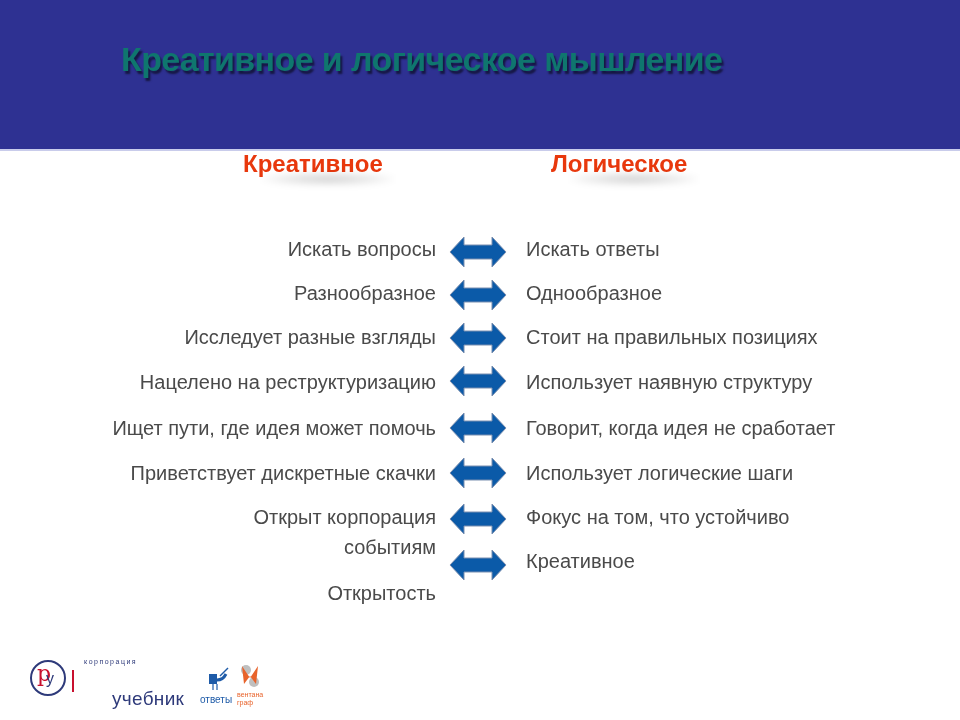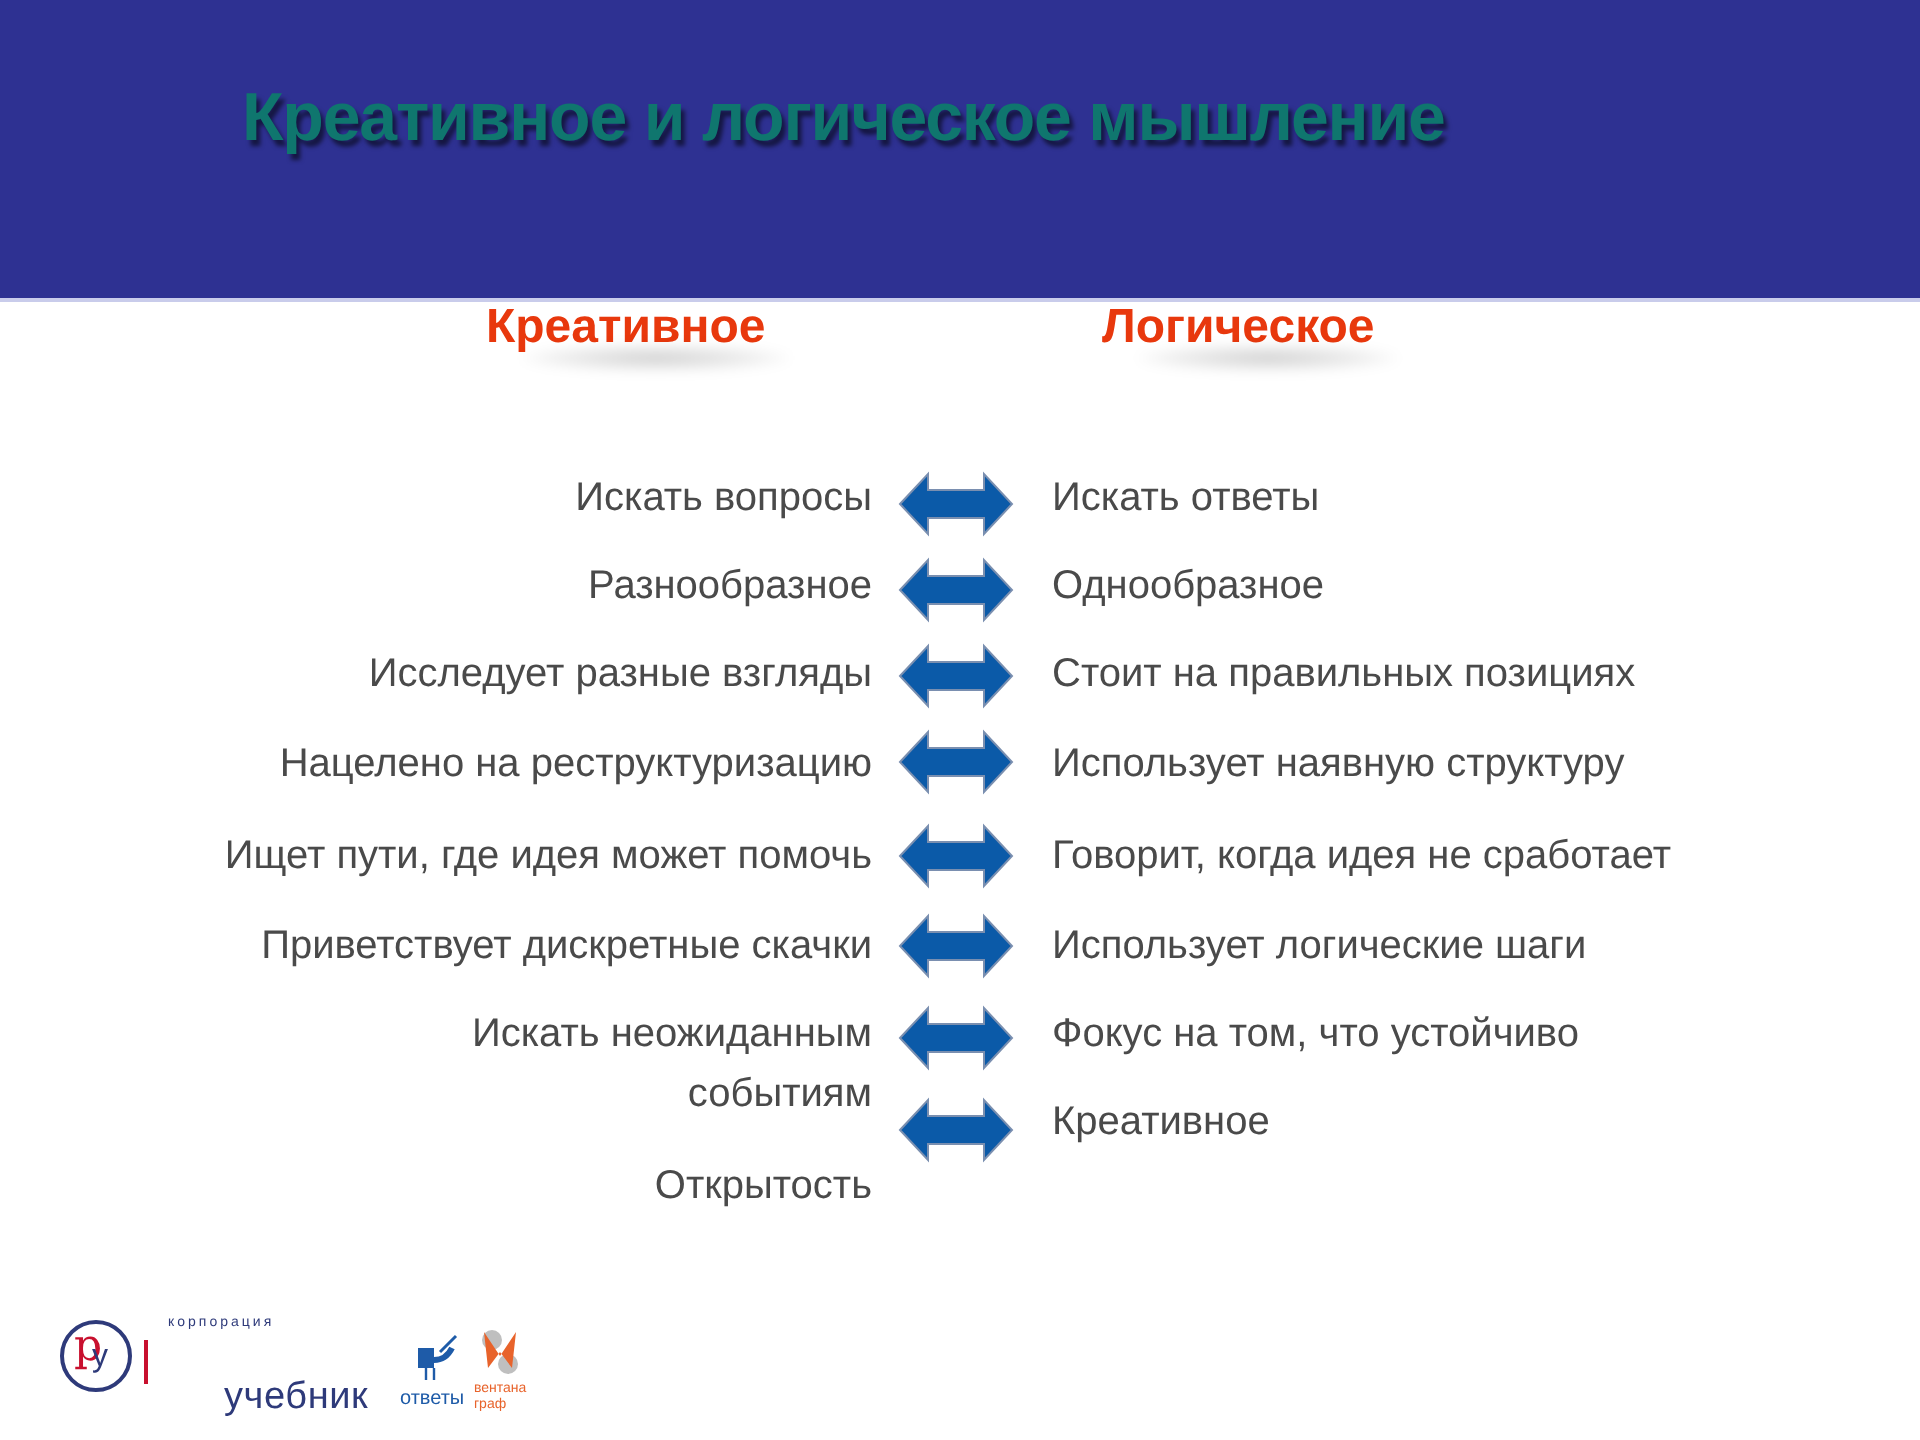--- a/index.html
+++ b/index.html
@@ -99,21 +99,21 @@
   <span>Логическое</span>
   <div class="reflect"></div>
 </div>
 
 <div class="item left-item" style="top:235px">Искать вопросы</div>
 <div class="item left-item" style="top:279px">Разнообразное</div>
 <div class="item left-item" style="top:323px">Исследует разные взгляды</div>
 <div class="item left-item" style="top:368px">Нацелено на реструктуризацию</div>
 <div class="item left-item" style="top:414px">Ищет пути, где идея может помочь</div>
 <div class="item left-item" style="top:459px">Приветствует дискретные скачки</div>
-<div class="item left-item" style="top:503px">Искать неожиданным</div>
+<div class="item left-item" style="top:503px">Открыт корпорация</div>
 <div class="item left-item" style="top:533px">событиям</div>
 <div class="item left-item" style="top:579px">Открытость</div>
 
 <div class="item right-item" style="top:235px">Искать ответы</div>
 <div class="item right-item" style="top:279px">Однообразное</div>
 <div class="item right-item" style="top:323px">Стоит на правильных позициях</div>
 <div class="item right-item" style="top:368px">Использует наявную структуру</div>
 <div class="item right-item" style="top:414px">Говорит, когда идея не сработает</div>
 <div class="item right-item" style="top:459px">Использует логические шаги</div>
 <div class="item right-item" style="top:503px">Фокус на том, что устойчиво</div>

